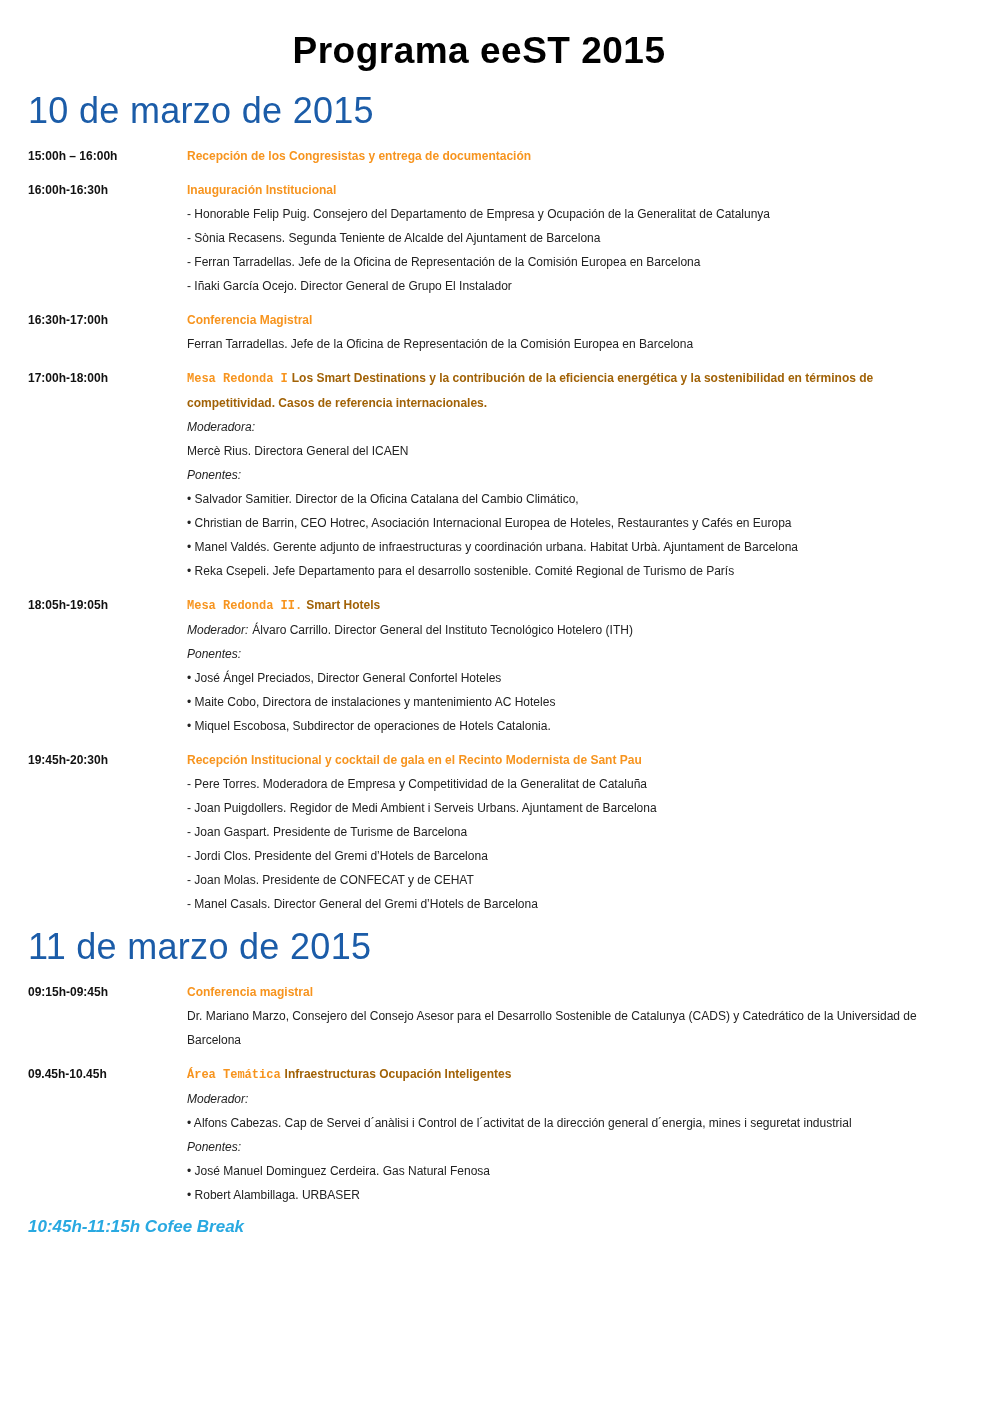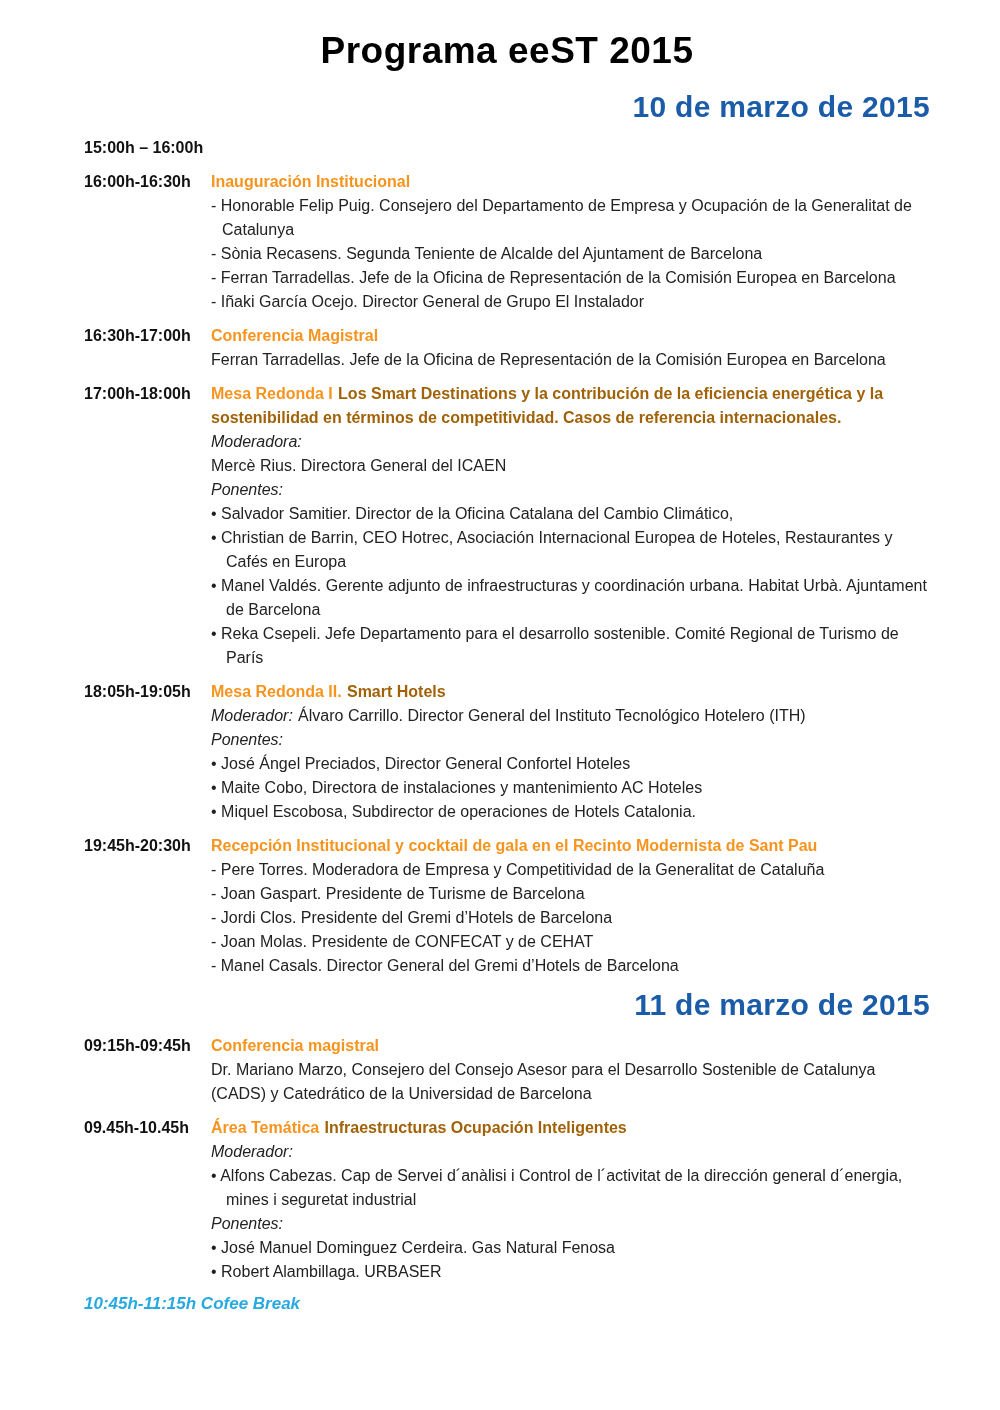--- a/index.html
+++ b/index.html
@@ -8,35 +8,35 @@
     --break_blue:#29A9E1;
     --body_text:#222222;
   }
   html,body{margin:0;padding:0;background:#ffffff;}
   body{
     width:1000px;height:1410px;overflow:hidden;
     font-family:"Liberation Sans", sans-serif;
     color:var(--body_text);
     -webkit-font-smoothing:antialiased;
   }
-  .page{padding:24px 70px 0 84px;box-sizing:border-box;}
+  .page{padding:24px 70px 0 28px;box-sizing:border-box;}
   .page-title{
     text-align:center;font-size:37px;font-weight:bold;color:#000;
     margin:6px 0 18px 0;letter-spacing:0.5px;
   }
   .day-heading{
-    text-align:right;font-size:30px;font-weight:bold;
+    text-align:left;font-size:36px;font-weight:normal;
     color:var(--heading_blue);margin:0 0 12px 0;letter-spacing:0.3px;
   }
   .day-heading.second{margin-top:10px;}
-  .item{display:flex;margin-bottom:10px;font-size:16px;line-height:24px;}
+  .item{display:flex;margin-bottom:10px;font-size:12px;line-height:24px;gap:32px;}
   .time{flex:0 0 127px;font-weight:bold;color:#111;white-space:nowrap;}
   .content{flex:1;}
   .orange{color:var(--accent_orange);font-weight:bold;}
-  .orange.mr{margin-right:0.33em;}
+  .orange.mr{margin-right:0.33em;font-family:Liberation Mono, monospace;}
   .bold{font-weight:bold;color:#a16207;}
   .italic{font-style:italic;}
   .ml{margin-left:0.33em;}
   .hang{padding-left:11px;text-indent:-11px;}
   .hangb{padding-left:15px;text-indent:-15px;}
   .footer-note{
     font-size:17px;font-weight:bold;font-style:italic;
     color:var(--break_blue);
   }
 </style>
@@ -44,20 +44,23 @@
 <body>
 
 <div class="page">
 
   <h1 class="page-title">Programa eeST 2015</h1>
 
   <h2 class="day-heading">10 de marzo de 2015</h2>
 
   <div class="item">
     <div class="time">15:00h – 16:00h</div>
+    <div class="content">
+      <div><span class="orange">Recepción de los Congresistas y entrega de documentación</span></div>
+    </div>
   </div>
 
   <div class="item">
     <div class="time">16:00h-16:30h</div>
     <div class="content">
       <div><span class="orange">Inauguración Institucional</span></div>
       <div class="hang">- Honorable Felip Puig. Consejero del Departamento de Empresa y Ocupación de la Generalitat de Catalunya</div>
       <div class="hang">- Sònia Recasens. Segunda Teniente de Alcalde del Ajuntament de Barcelona</div>
       <div class="hang">- Ferran Tarradellas. Jefe de la Oficina de Representación de la Comisión Europea en Barcelona</div>
       <div class="hang">- Iñaki García Ocejo. Director General de Grupo El Instalador</div>
@@ -102,20 +105,21 @@
       <div class="hangb">• Maite Cobo, Directora de instalaciones y mantenimiento AC Hoteles</div>
       <div class="hangb">• Miquel Escobosa, Subdirector de operaciones de Hotels Catalonia.</div>
     </div>
   </div>
 
   <div class="item">
     <div class="time">19:45h-20:30h</div>
     <div class="content">
       <div><span class="orange">Recepción Institucional y cocktail de gala en el Recinto Modernista de Sant Pau</span></div>
       <div class="hang">- Pere Torres. Moderadora de Empresa y Competitividad de la Generalitat de Cataluña</div>
+      <div class="hang">- Joan Puigdollers. Regidor de Medi Ambient i Serveis Urbans. Ajuntament de Barcelona</div>
       <div class="hang">- Joan Gaspart. Presidente de Turisme de Barcelona</div>
       <div class="hang">- Jordi Clos. Presidente del Gremi d’Hotels de Barcelona</div>
       <div class="hang">- Joan Molas. Presidente de CONFECAT y de CEHAT</div>
       <div class="hang">- Manel Casals. Director General del Gremi d’Hotels de Barcelona</div>
     </div>
   </div>
 
   <h2 class="day-heading second">11 de marzo de 2015</h2>
 
   <div class="item">

